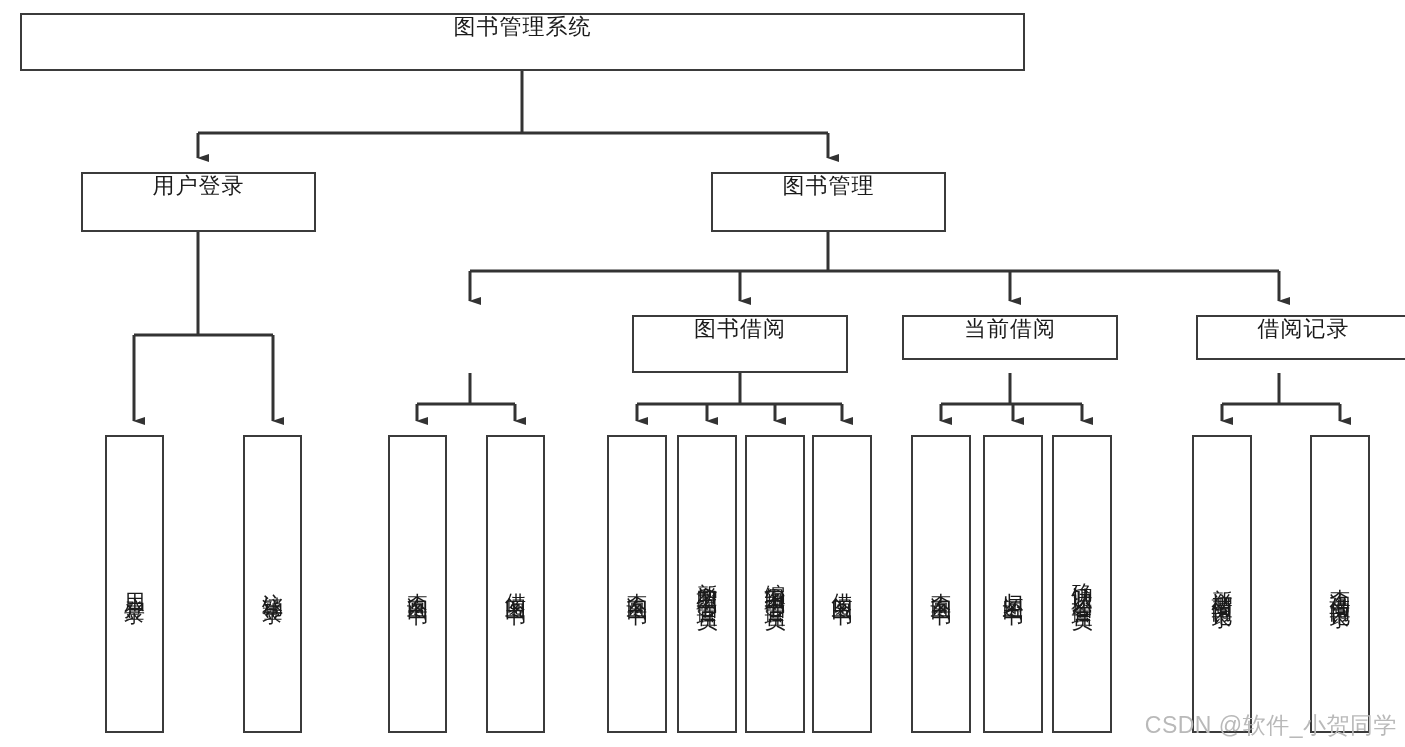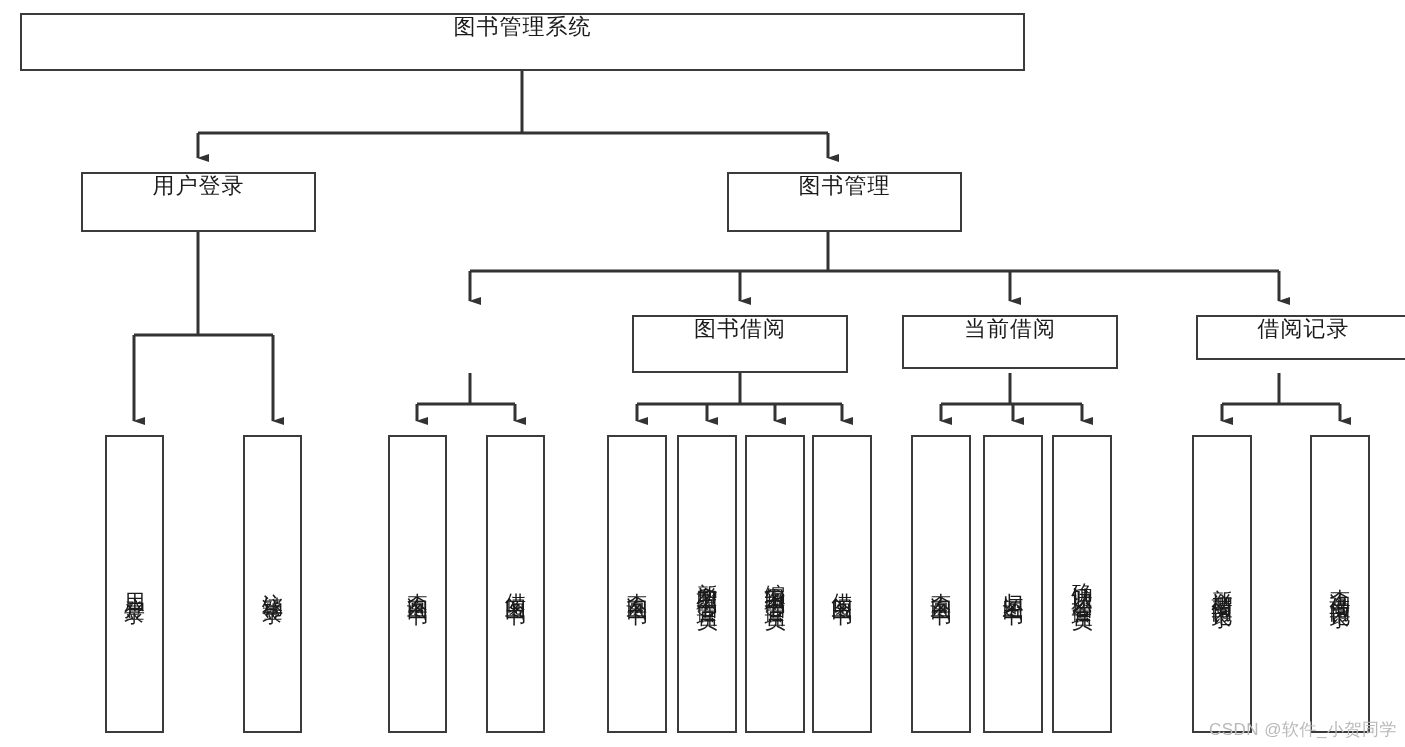--- a/index.html
+++ b/index.html
@@ -54,21 +54,21 @@
     text-orientation: upright;
     letter-spacing: 4px;
     line-height: 1.05;
     white-space: nowrap;
     text-align: center;
   }
   #watermark {
     position: absolute;
     right: 8px;
     bottom: 6px;
-    font-size: 17px;
+    font-size: 23px;
     color: #b9b9b9;
     z-index: 5;
     white-space: nowrap;
     letter-spacing: 0.5px;
   }
 </style>
 </head>
 <body>
 
 <div id="canvas">
@@ -123,28 +123,28 @@
     </g>
   </svg>
 
   <div class="node h" id="n-root" style="left: 20px; top: 13px; width: 1005px; height: 58px;">
     <span class="lbl">图书管理系统</span>
   </div>
 
   <div class="node h" id="n-l1-0" style="left: 81px; top: 172px; width: 235px; height: 60px;">
     <span class="lbl">用户登录</span>
   </div>
-  <div class="node h" id="n-l1-1" style="left: 711px; top: 172px; width: 235px; height: 60px; margin-left: 16px;">
+  <div class="node h" id="n-l1-1" style="left: 711px; top: 172px; width: 235px; height: 60px;">
     <span class="lbl">图书管理</span>
   </div>
 
   <div class="node h" id="n-l2-1" style="left: 632px; top: 315px; width: 216px; height: 58px;">
     <span class="lbl">图书借阅</span>
   </div>
-  <div class="node h" id="n-l2-2" style="left: 902px; top: 315px; width: 216px; height: 54px;">
+  <div class="node h" id="n-l2-2" style="left: 902px; top: 315px; width: 216px; height: 45px;">
     <span class="lbl">当前借阅</span>
   </div>
   <div class="node h" id="n-l2-3" style="left: 1196px; top: 315px; width: 215px; height: 45px;">
     <span class="lbl">借阅记录</span>
   </div>
 
   <div class="node v" id="n-lf-0" style="left: 105px; top: 435px; width: 59px; height: 298px;">
     <span class="lbl">用户登录</span>
   </div>
   <div class="node v" id="n-lf-1" style="left: 243px; top: 435px; width: 59px; height: 298px;">

